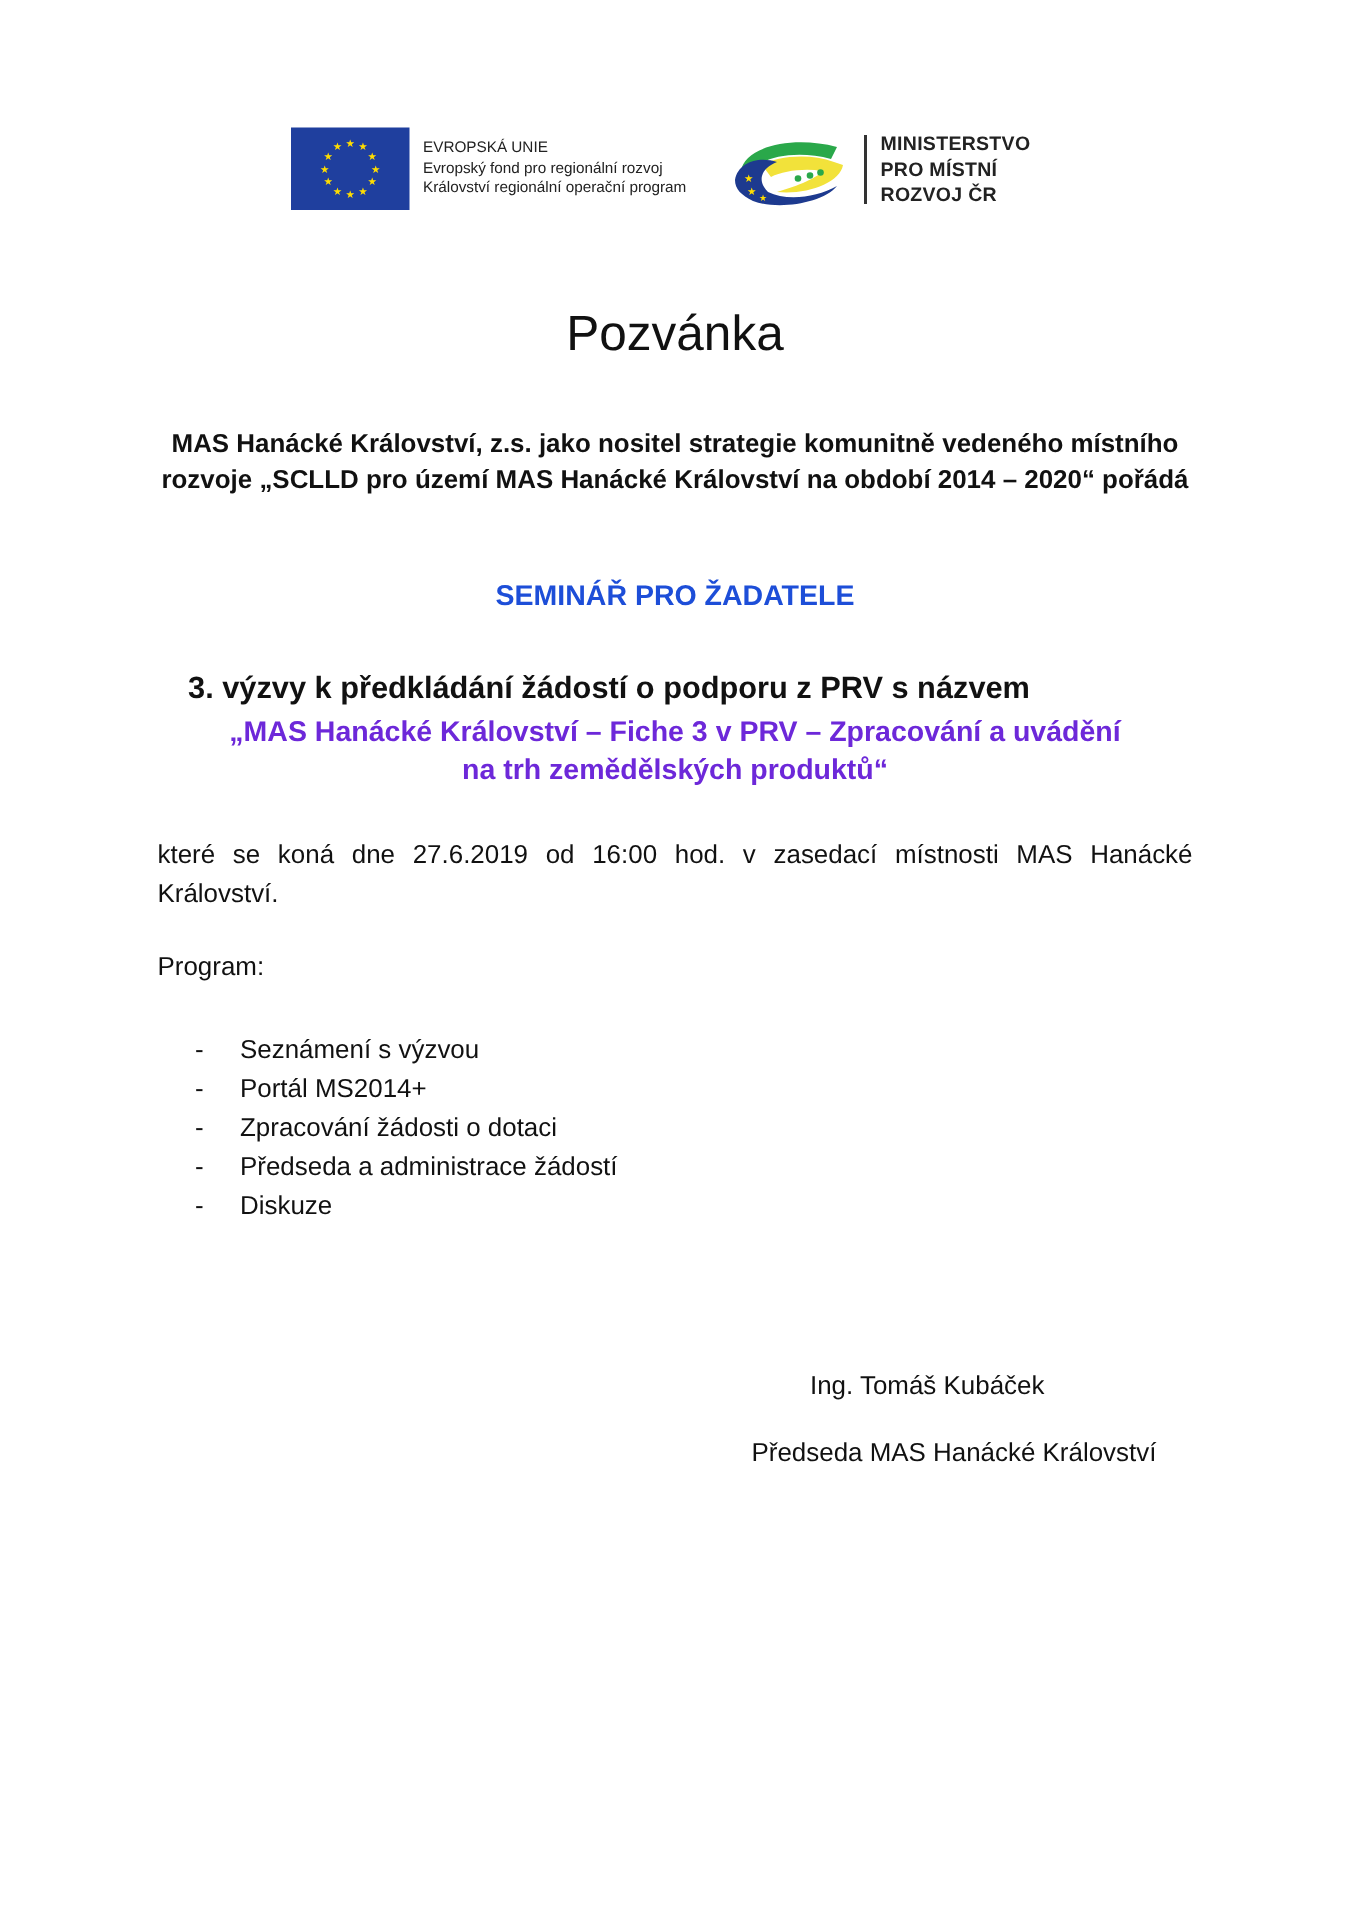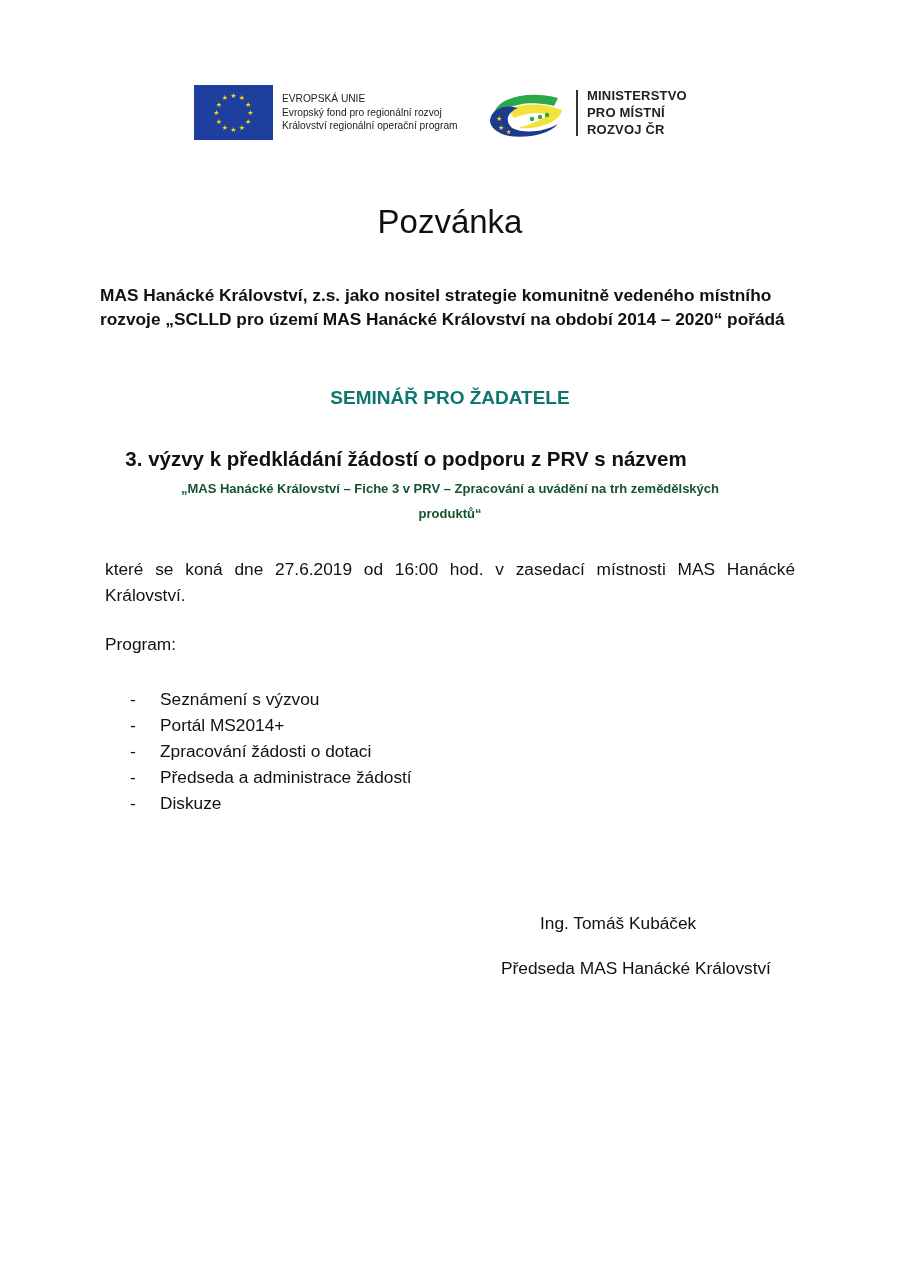--- a/index.html
+++ b/index.html
@@ -11,30 +11,30 @@
   .eu-flag svg { width: 79px; height: 55px; display: block; }
   .eu-text { position: absolute; left: 282px; top: 64px; font-size: 10.2px; line-height: 13.5px; color: #222; }
 
   .mmr-emblem { position: absolute; left: 488px; top: 60px; width: 76px; height: 50px; }
   .mmr-divider { position: absolute; left: 576px; top: 62px; width: 2px; height: 46px; background: #333; }
   .mmr-text { position: absolute; left: 587px; top: 59px; font-size: 13px; line-height: 17px; font-weight: bold; color: #222; letter-spacing: 0.2px; }
 
   .title { position: absolute; left: 0; top: 203px; width: 900px; text-align: center;
            font-size: 33px; font-weight: normal; color: #111; }
 
-  .intro { position: absolute; left: 100px; top: 283px; width: 700px; text-align: left;
+  .intro { position: absolute; left: 100px; top: 283px; width: 700px; text-align: center;
            font-size: 17.3px; font-weight: bold; line-height: 24px; color: #111; }
 
   .seminar { position: absolute; left: 0; top: 387px; width: 900px; text-align: center;
-             font-size: 19px; font-weight: bold; color: #0f766e; }
+             font-size: 19px; font-weight: bold; color: #1d4ed8; }
 
   .call-title { position: absolute; left: 0; top: 447px; width: 812px; text-align: center;
                 font-size: 20.5px; font-weight: bold; color: #111; }
   .call-name { position: absolute; left: 150px; top: 476px; width: 600px; text-align: center;
-               font-size: 13px; font-weight: bold; line-height: 25px; color: #14532d; }
+               font-size: 19px; font-weight: bold; line-height: 25px; color: #6d28d9; }
 
   .body-text { position: absolute; left: 105px; top: 556px; width: 690px;
                font-size: 17.3px; line-height: 26px; text-align: justify; text-align-last: left; color: #111; }
 
   .program-label { position: absolute; left: 105px; top: 634px; font-size: 17.3px; color: #111; }
 
   .program-list { position: absolute; left: 130px; top: 686px; margin: 0; padding: 0; list-style: none; }
   .program-list li { font-size: 17.3px; line-height: 26px; color: #111; display: flex; }
   .program-list .dash { width: 30px; display: inline-block; }
 

